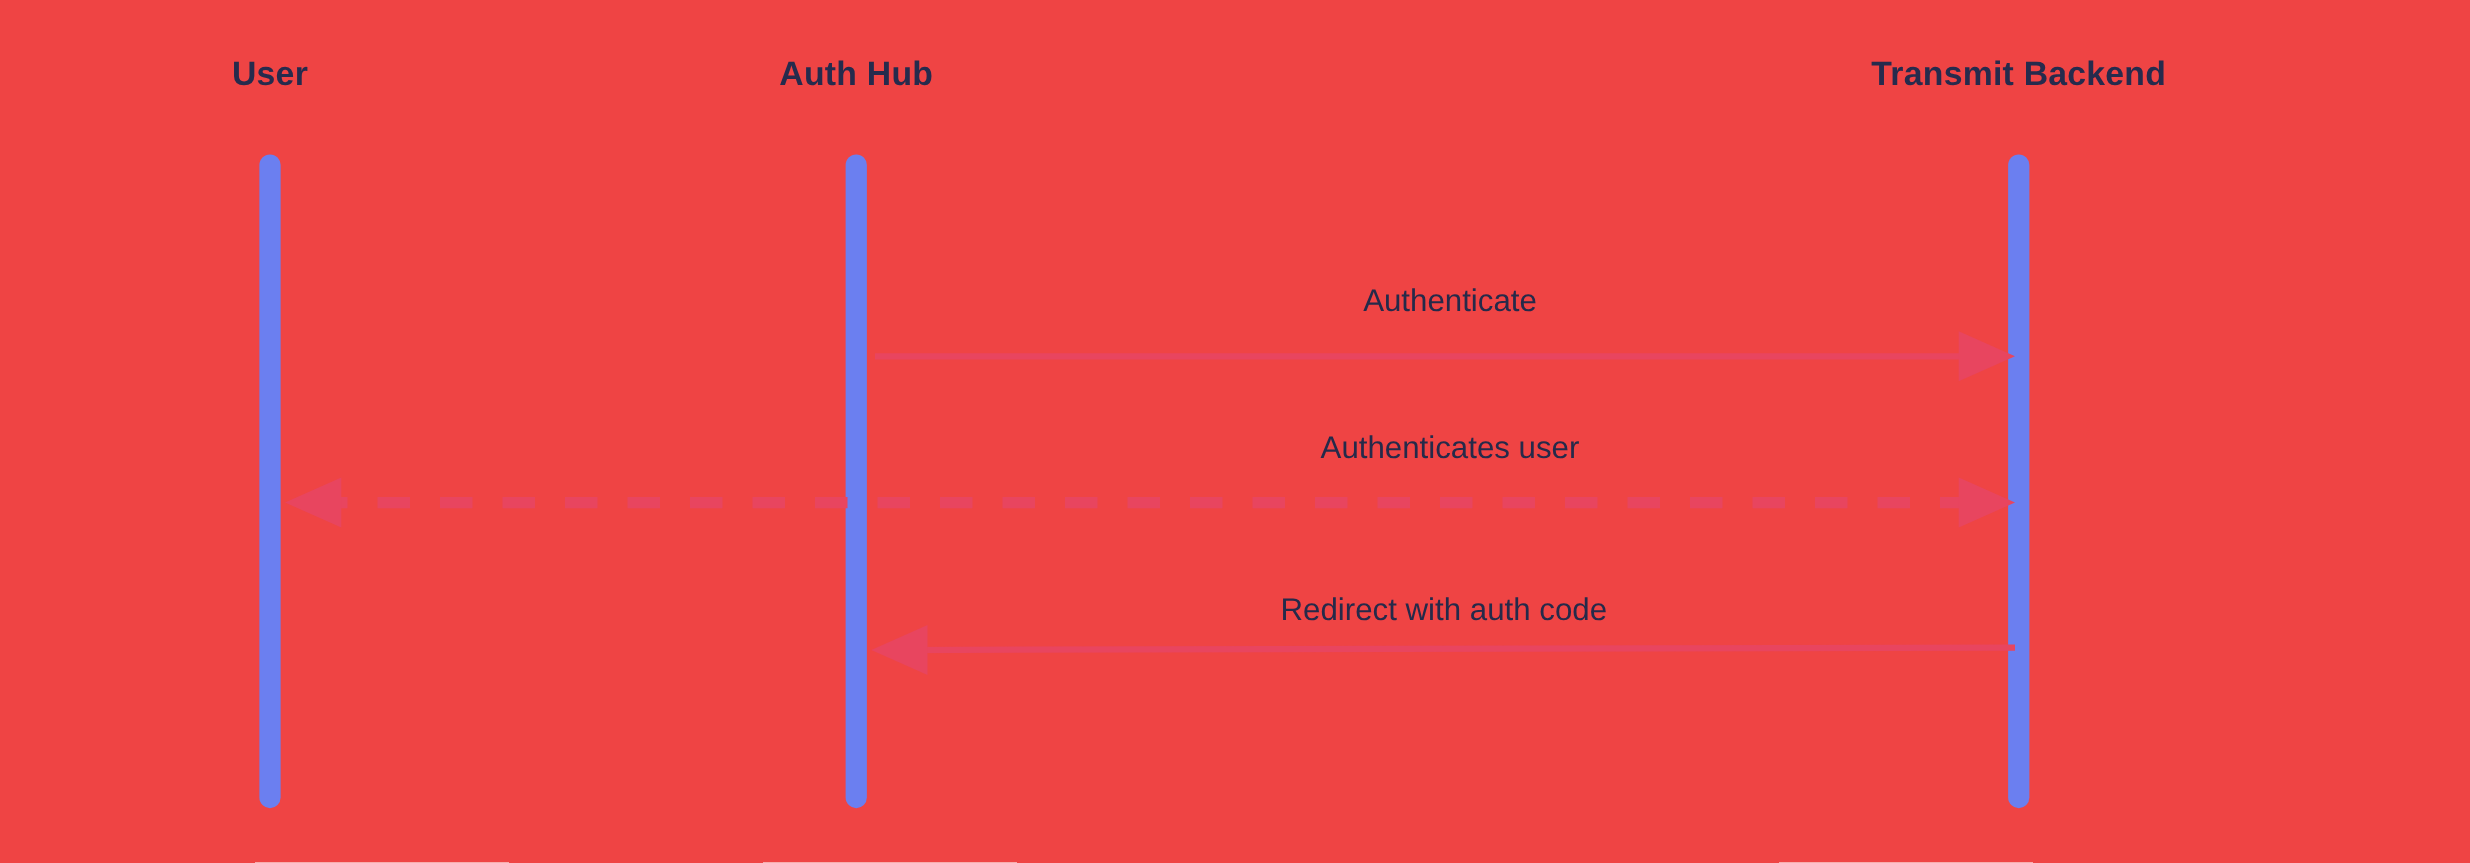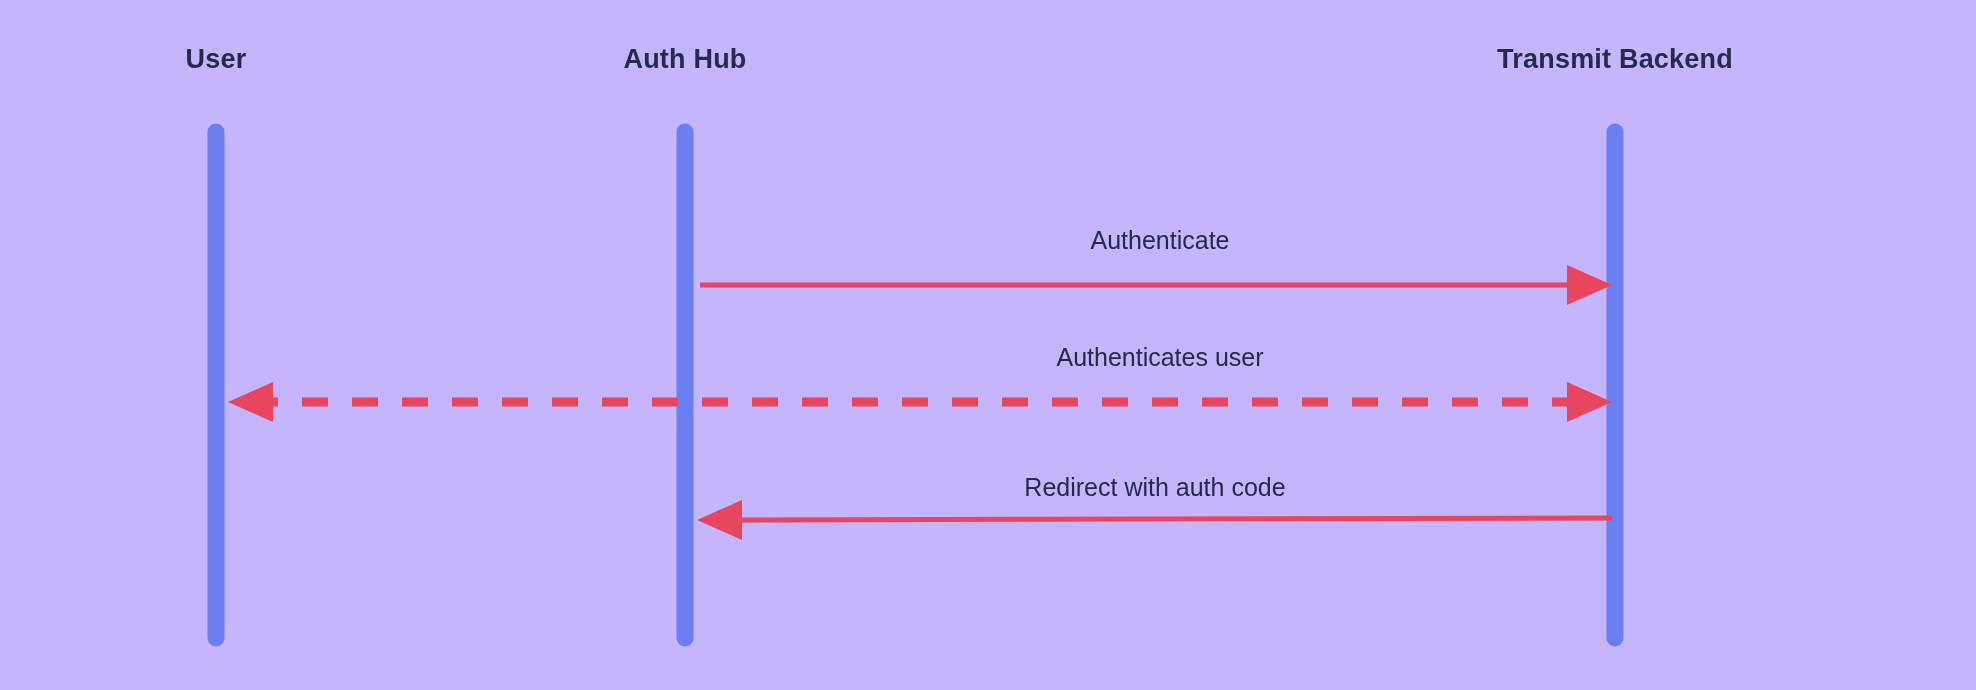--- a/index.html
+++ b/index.html
@@ -10,21 +10,21 @@
   body {
     width: 1976px;
     height: 690px;
     overflow: hidden;
     font-family: "Liberation Sans", sans-serif;
   }
   #diagram-root {
     position: relative;
     width: 1976px;
     height: 690px;
-    background: #c4b5fd;
+    background: #ef4444;
   }
   #sequence-svg {
     position: absolute;
     inset: 0;
     width: 1976px;
     height: 690px;
     display: block;
   }
   .actor-label {
     font-family: "Liberation Sans", sans-serif;

